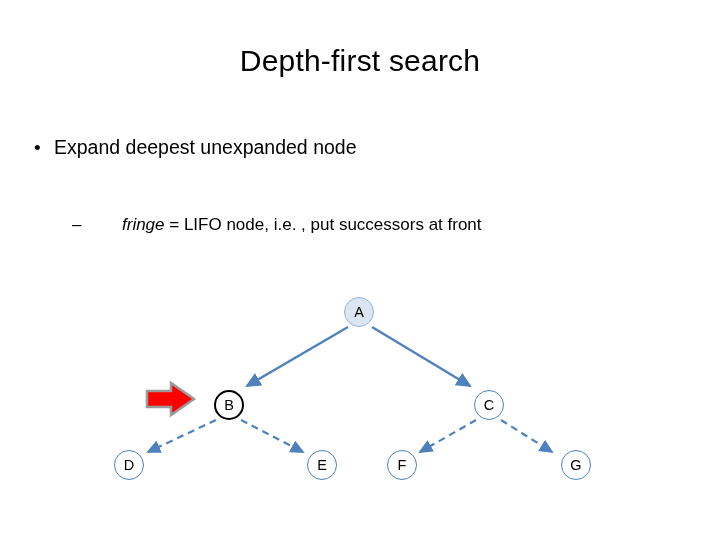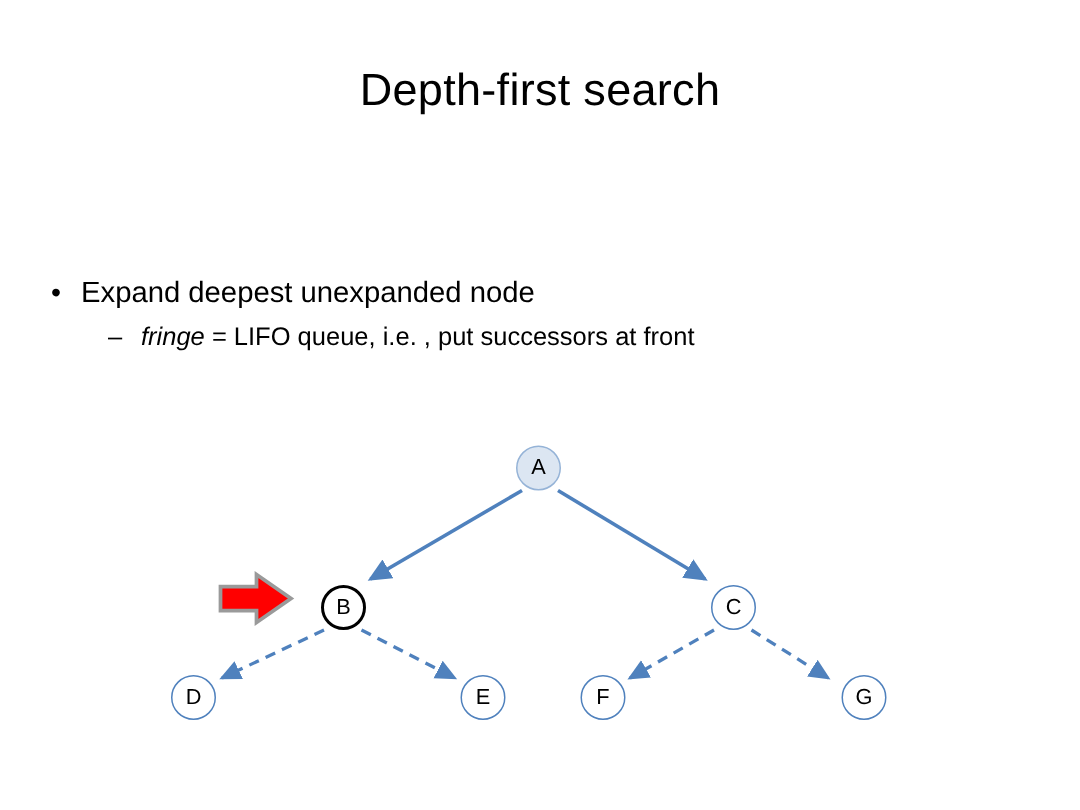--- a/index.html
+++ b/index.html
@@ -31,21 +31,20 @@
     font-weight: normal;
     letter-spacing: 0.2px;
     color: #000000;
   }
   .bullet-l1 {
     position: absolute;
     left: 34px;
     font-size: 19.5px;
     color: #000000;
     white-space: nowrap;
-    margin-top: 48px;
   }
   .bullet-l1 .dot {
     display: inline-block;
     width: 20px;
     font-size: 19px;
     vertical-align: baseline;
   }
   #bullet1 { top: 136px; }
   #bullet2 { top: 170px; }
   .bullet-l2 {
@@ -53,21 +52,21 @@
     left: 72px;
     font-size: 17px;
     color: #000000;
     white-space: nowrap;
   }
   #subbullet1 { top: 215px; }
   .bullet-l2 .dash {
     display: inline-block;
     width: 22px;
   }
-  .ital { font-style: italic; }
+  .ital { font-style: italic; margin-left: 28px; }
 
   #tree {
     position: absolute;
     left: 0;
     top: 0;
     width: 720px;
     height: 540px;
   }
   .node {
     position: absolute;
@@ -110,21 +109,21 @@
 <div id="slide">
 
   <div id="title">Depth-first search</div>
 
   <div class="bullet-l1" id="bullet1">
     <span class="dot">•</span><span>Expand deepest unexpanded node</span>
   </div>
 
 
   <div class="bullet-l2" id="subbullet1">
-    <span class="dash">–</span><span class="ital">fringe</span><span> = LIFO queue, i.e. , put successors at front</span>
+    <span class="dash">–</span><span class="ital">fringe</span><span> = LIFO node, i.e. , put successors at front</span>
   </div>
 
   <svg id="tree" viewBox="0 0 720 540">
     <defs>
       <marker id="arrowblue" markerWidth="7" markerHeight="7" refX="5.6" refY="3" orient="auto">
         <path d="M0,0 L6.5,3 L0,6 z" fill="#4f81bd"></path>
       </marker>
     </defs>
 
     <line x1="348" y1="327" x2="247" y2="386" stroke="#4f81bd" stroke-width="2.4" marker-end="url(#arrowblue)"></line>

